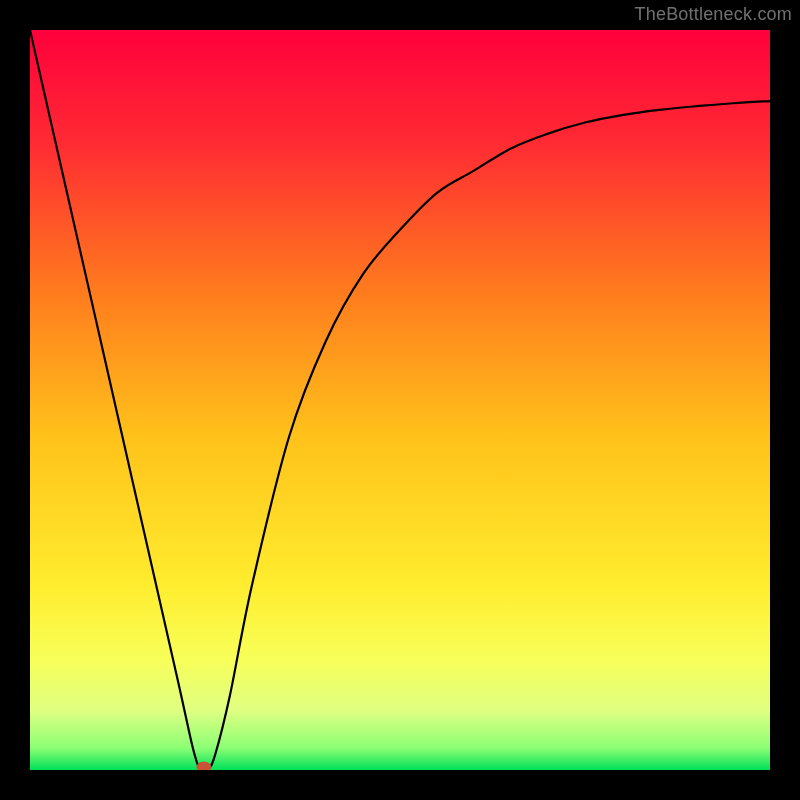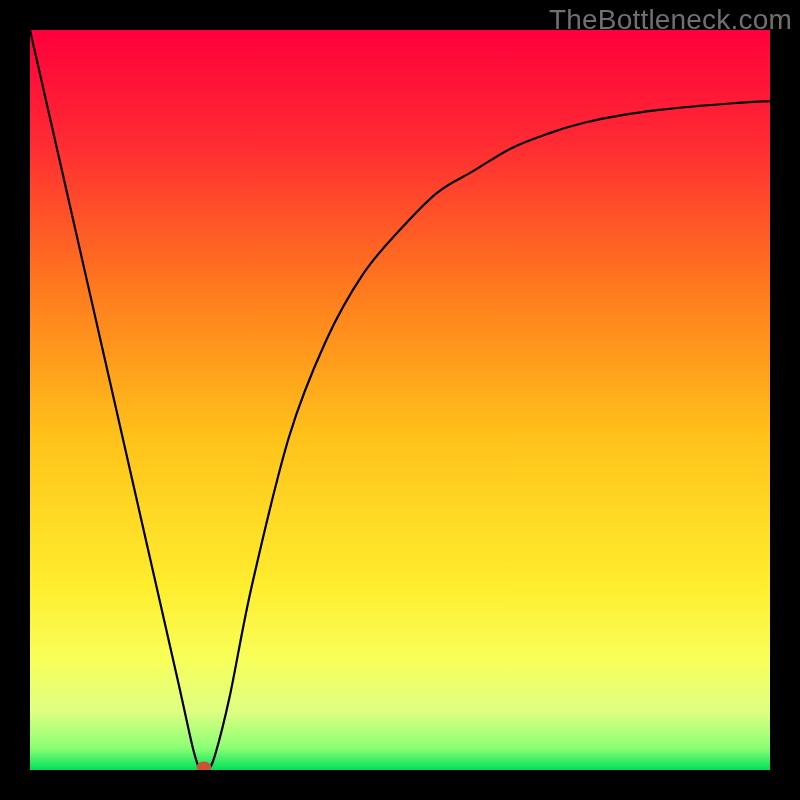--- a/index.html
+++ b/index.html
@@ -30,21 +30,21 @@
     top: 0;
     width: 740px;
     height: 740px;
     overflow: hidden;
   }
   .watermark {
     position: absolute;
     top: 4px;
     right: 8px;
     color: #707070;
-    font-size: 28px;
+    font-size: 18px;
     font-weight: 500;
     letter-spacing: 0.2px;
     z-index: 50;
   }
   svg {
     display: block;
   }
   .gradient-rect {
     stroke: none;
   }

